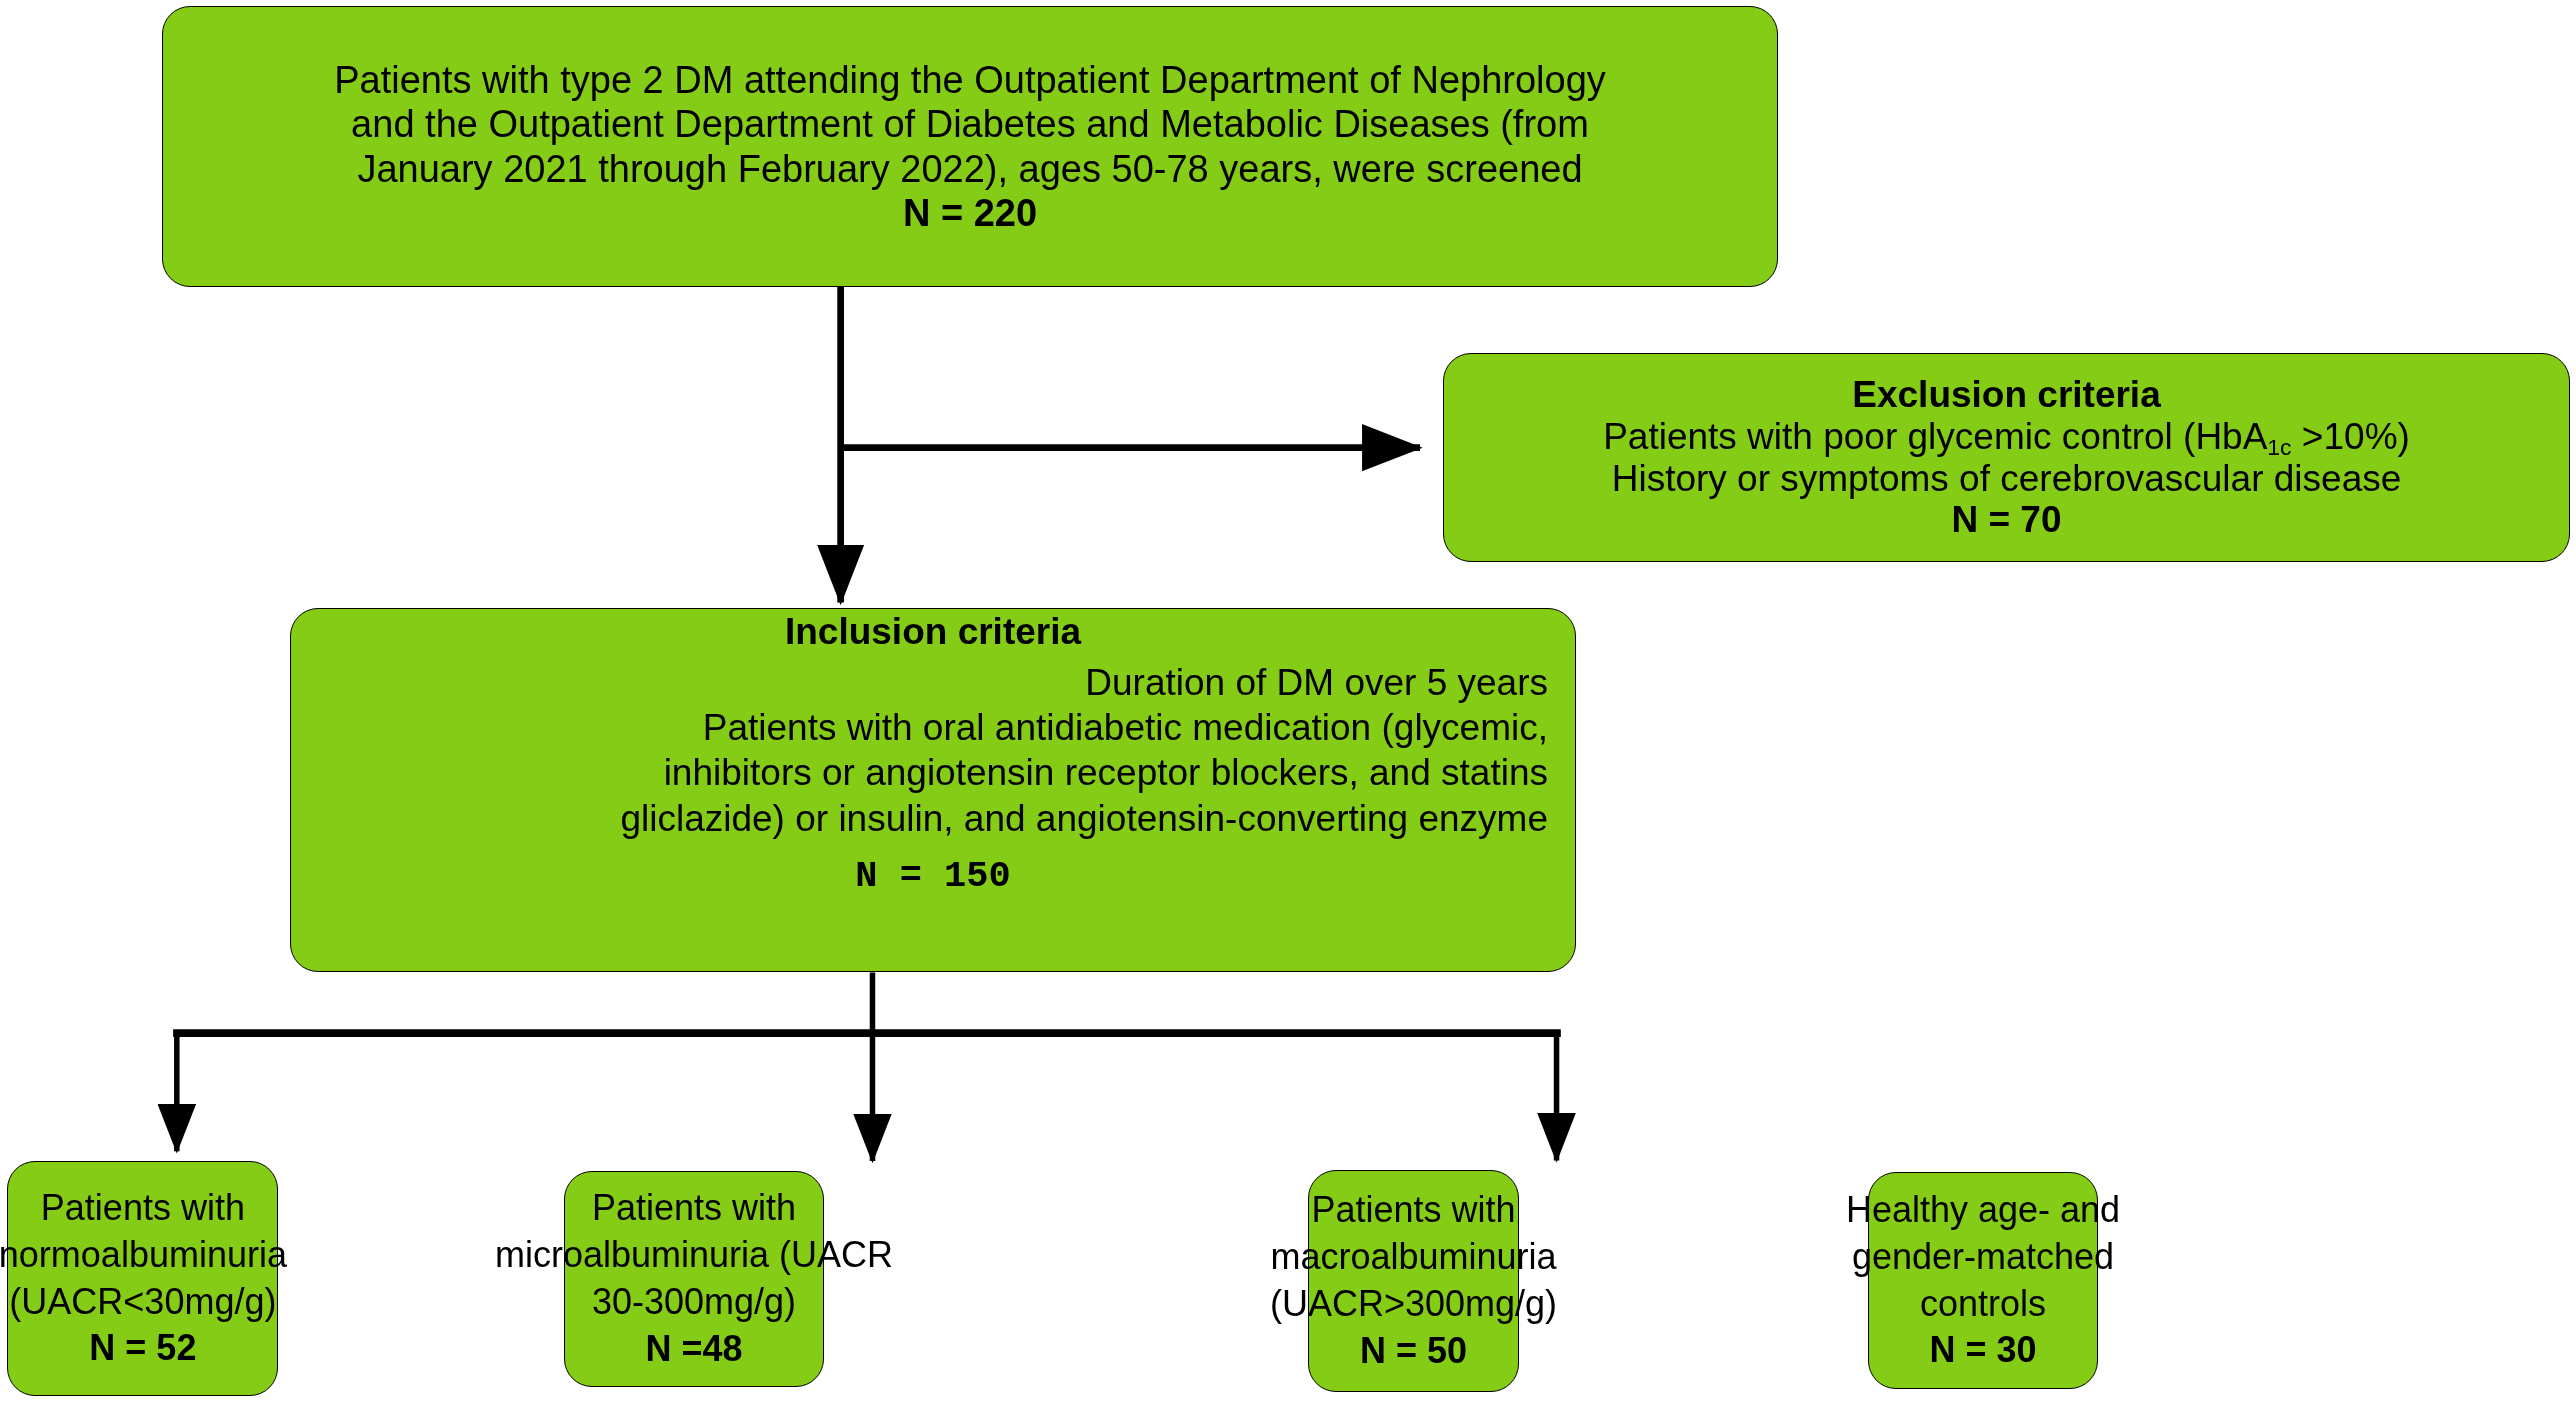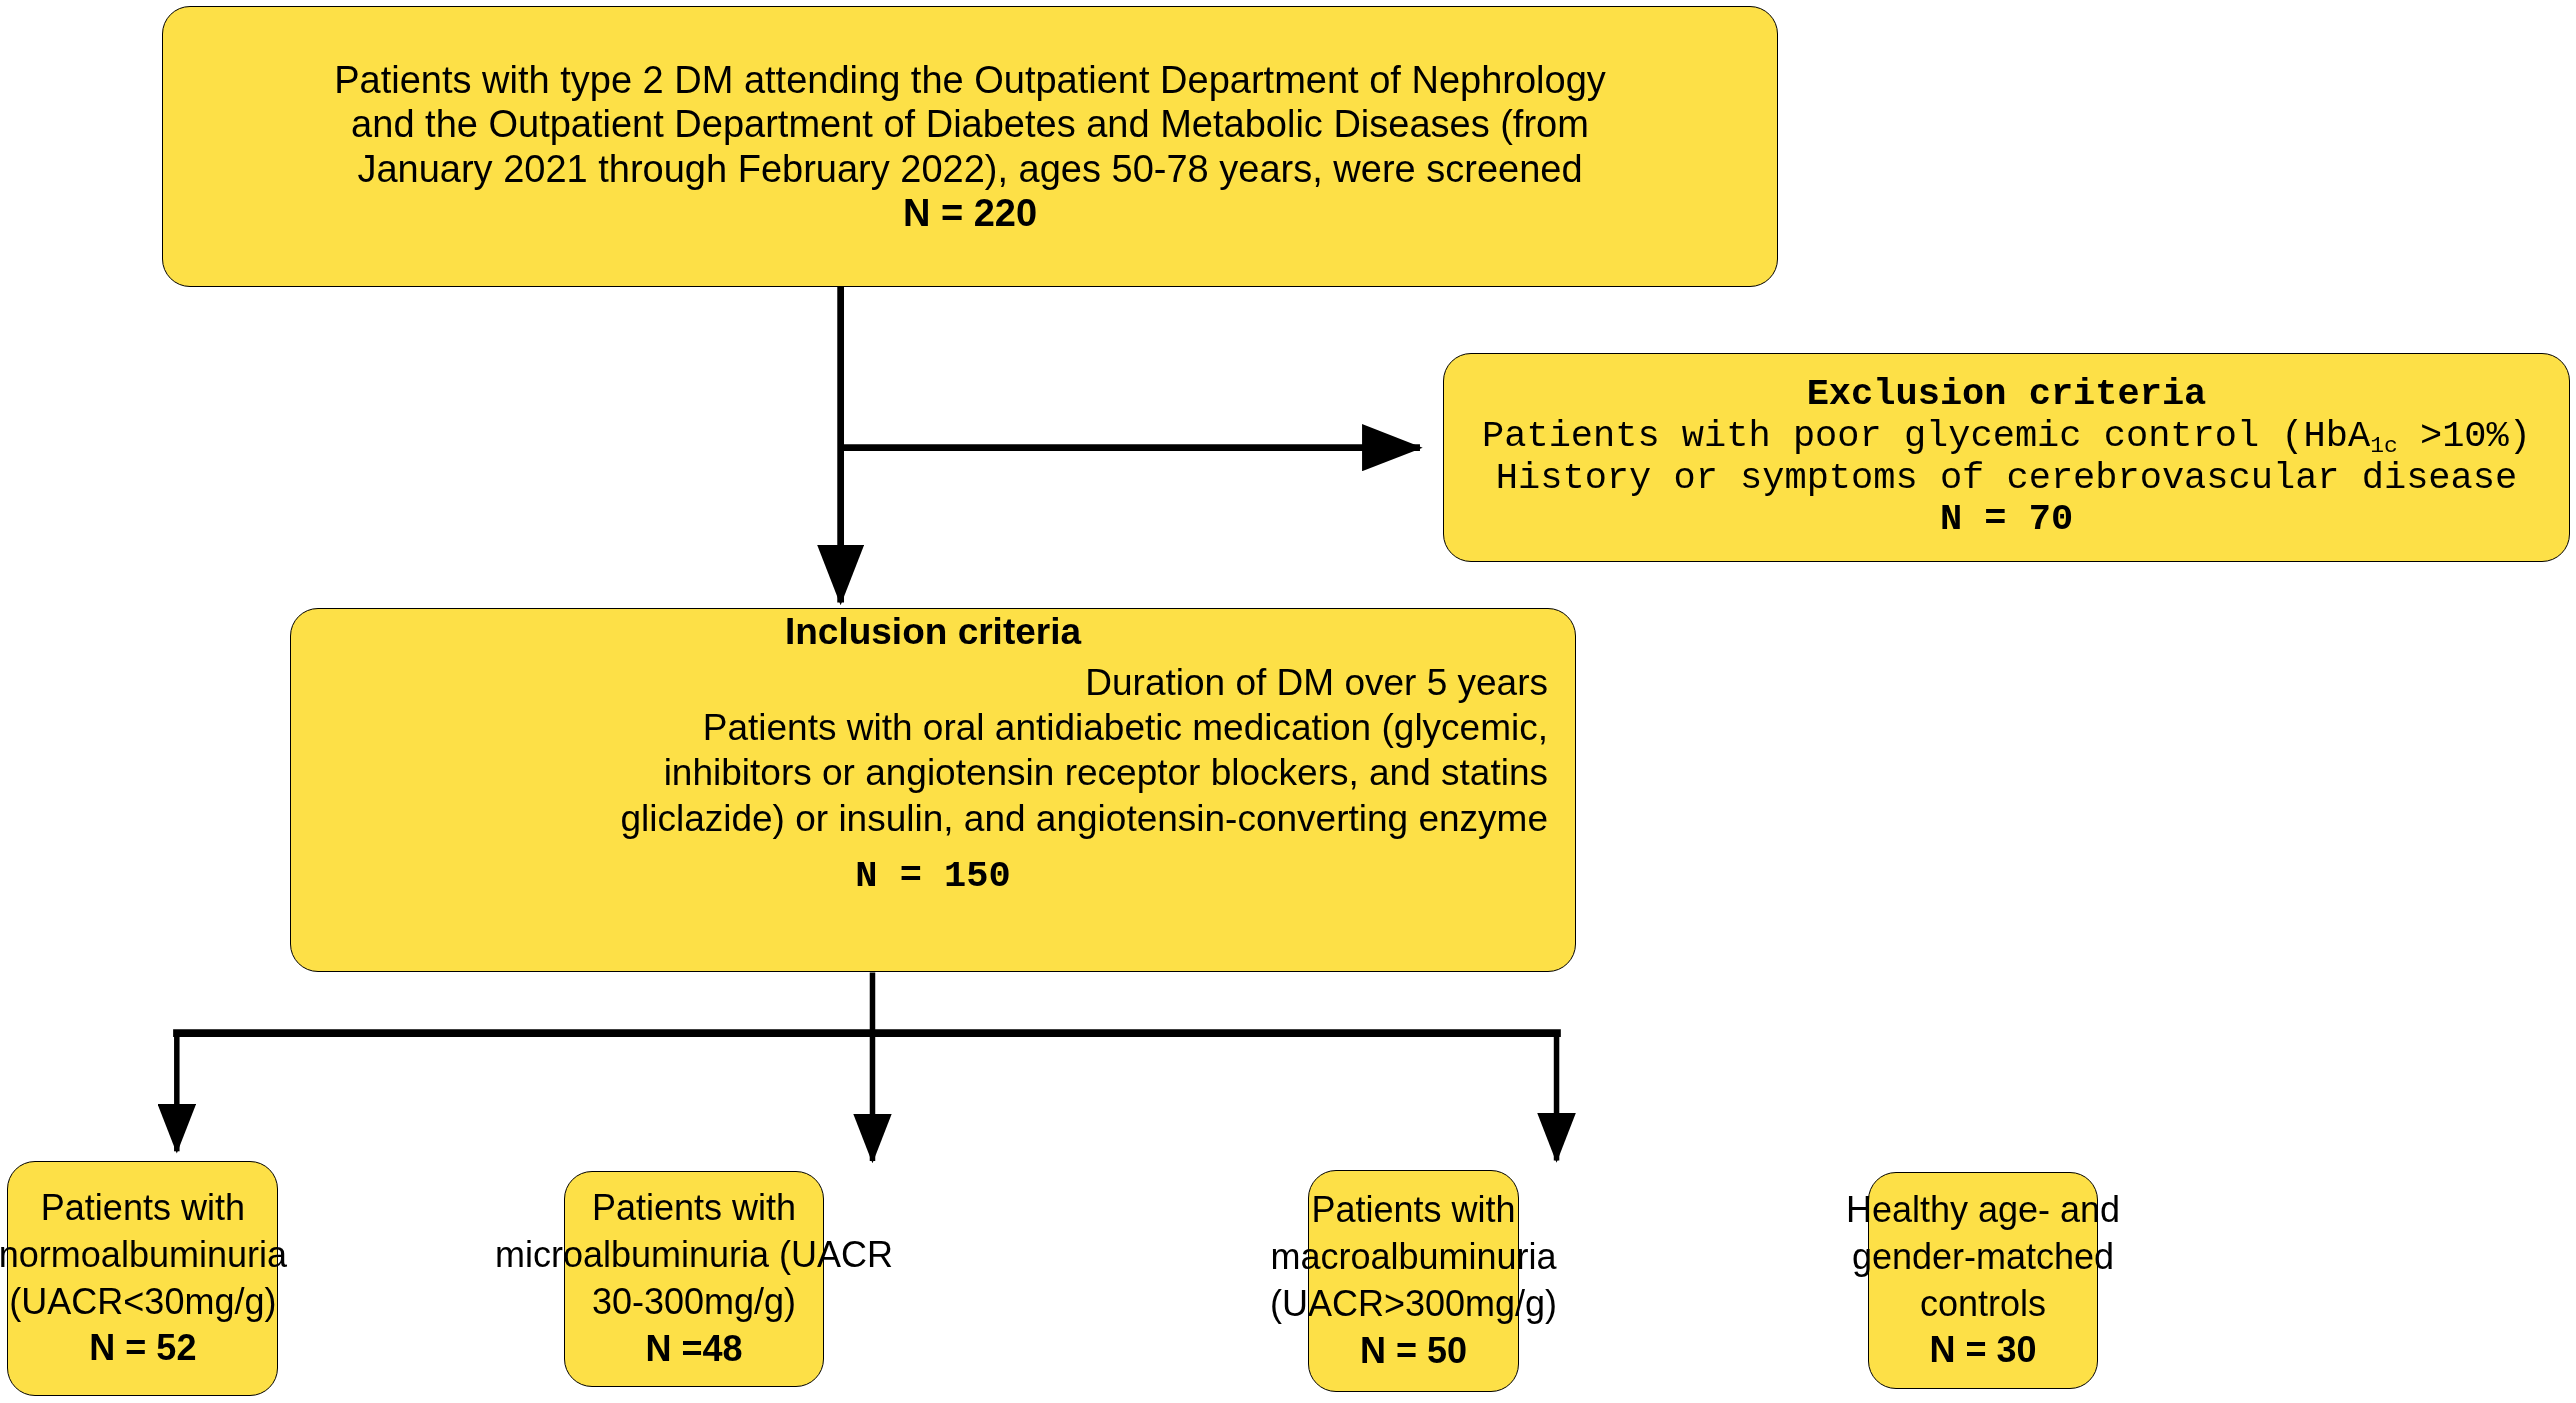--- a/index.html
+++ b/index.html
@@ -24,21 +24,21 @@
     top: 0;
     left: 0;
     width: 2576px;
     height: 1403px;
   }
   .node-box {
     position: absolute;
     box-sizing: border-box;
     border: 1.8px solid #000000;
     border-radius: 28px;
-    background: #fde047;
+    background: #84cc16;
     display: flex;
     flex-direction: column;
     align-items: center;
     justify-content: center;
   }
   .node-line {
     display: block;
     white-space: nowrap;
   }
   .ln-center { text-align: center; }
@@ -57,21 +57,20 @@
     padding: 6.1px 21px;
     font-size: 38px;
     line-height: 1.17;
   }
   #node-exclusion {
     left: 1443px; top: 353px;
     width: 1127px; height: 209px;
     padding: 2px 16px;
     font-size: 37px;
     line-height: 1.13;
-    font-family: Liberation Mono, monospace;
   }
   #node-inclusion {
     left: 290px; top: 608px;
     width: 1286px; height: 364px;
     padding: 0 27px;
     font-size: 37px;
     line-height: 1.22;
     justify-content: flex-start;
   }
   #node-inclusion .ln-title { margin-bottom: 6.1px; }

